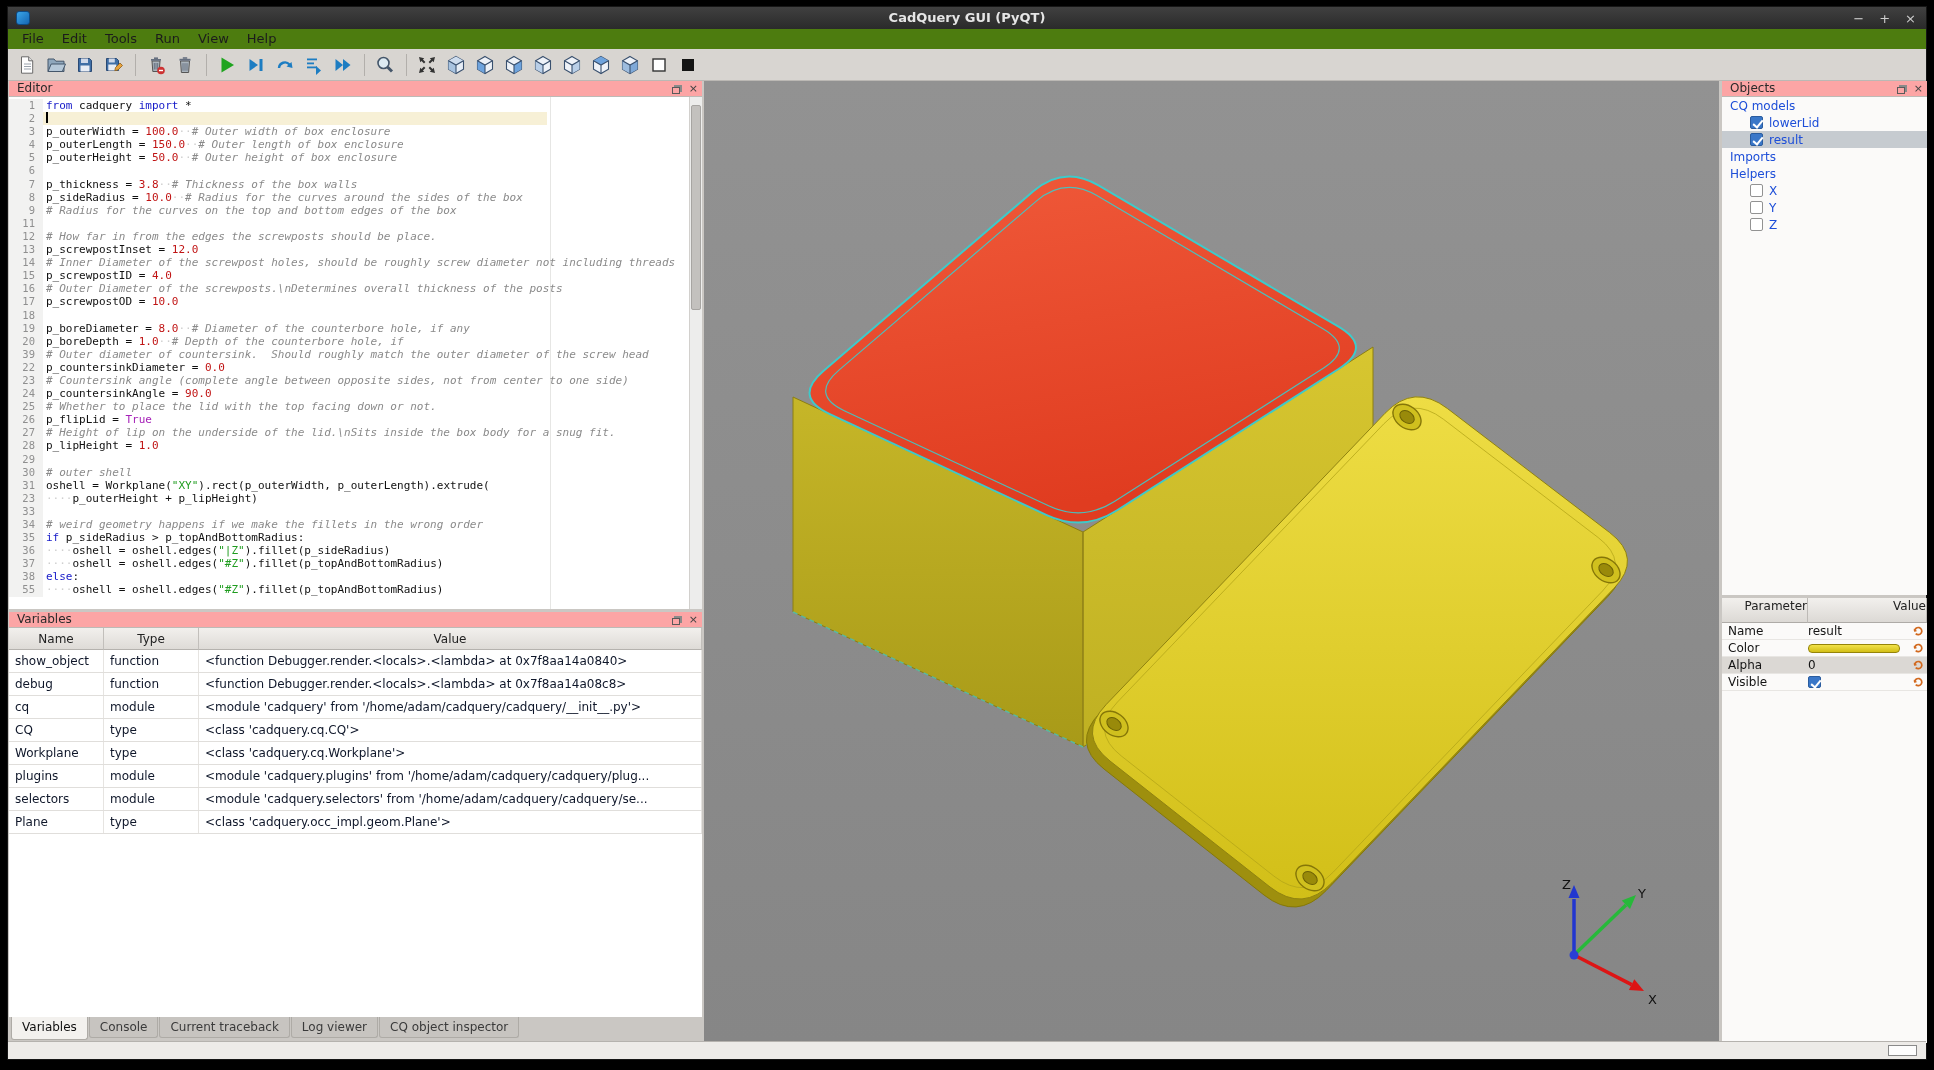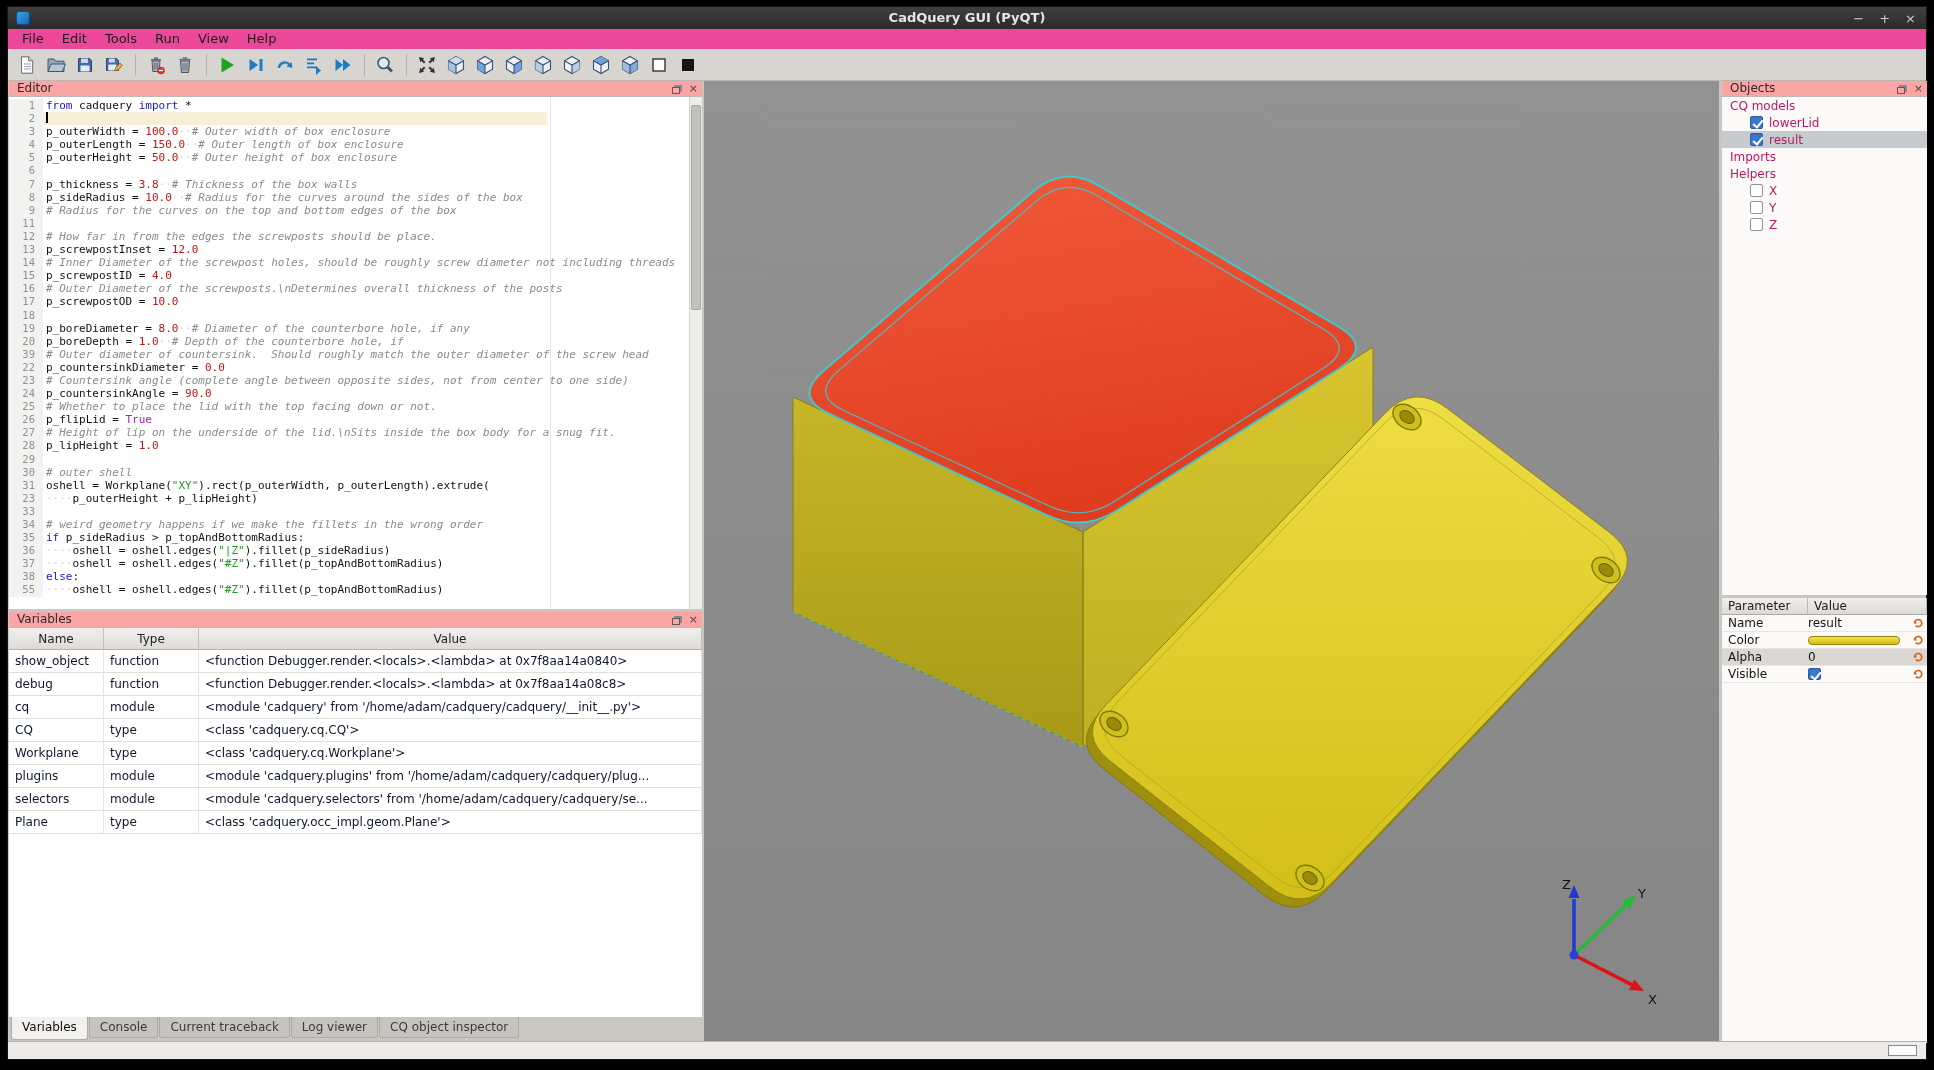--- a/index.html
+++ b/index.html
@@ -5,21 +5,21 @@
 *{margin:0;padding:0;box-sizing:border-box;}
 html,body{width:1934px;height:1070px;background:#000;font-family:"DejaVu Sans","Liberation Sans",sans-serif;overflow:hidden;}
 #window{position:absolute;left:7px;top:6px;width:1920px;height:1054px;background:#d8d5d1;border:1px solid #161616;}
 
 .titlebar{position:absolute;left:0;top:0;right:0;height:22px;background:linear-gradient(#404040,#2a2a2a);}
 .app-icon{position:absolute;left:8px;top:4px;width:14px;height:14px;border-radius:3px;background:linear-gradient(135deg,#3aa5e8,#1566b4);border:1px solid #0d4a86;}
 .title{position:absolute;left:0;right:0;top:0;height:22px;line-height:22px;text-align:center;color:#e6e6e6;font-size:13px;font-weight:bold;}
 .win-controls{position:absolute;right:10px;top:0;height:22px;display:flex;gap:15px;align-items:center;color:#cdcdcd;font-size:13px;}
 .win-controls span{cursor:default;}
 
-.menubar{position:absolute;left:0;top:22px;right:0;height:20px;background:#ec4899;display:flex;align-items:center;padding-left:5px;}
+.menubar{position:absolute;left:0;top:22px;right:0;height:20px;background:#4d7c0f;display:flex;align-items:center;padding-left:5px;}
 .menu-item{padding:0 9px;font-size:13px;color:#1c1c1c;height:20px;line-height:20px;}
 .toolbar{position:absolute;left:0;top:42px;right:0;height:32px;background:#d8d5d1;border-bottom:1px solid #bbb8b4;display:flex;align-items:center;padding-left:5px;}
 .tb{width:27px;height:27px;border:none;background:transparent;display:flex;align-items:center;justify-content:center;padding:0;margin-right:2px;}
 .tb-sep{width:1px;height:22px;background:#b2afab;margin:0 6px;}
 
 .main{position:absolute;left:0;top:74px;right:0;bottom:18px;background:#cac7c3;}
 .dock{position:absolute;background:#fff;}
 .dock-title{position:absolute;left:0;right:0;top:0;height:16px;background:#fca5a5;border-bottom:1px solid #bdbab6;font-size:12px;color:#2a2a2a;line-height:15px;padding-left:8px;}
 .dock-btns{position:absolute;right:4px;top:2px;display:flex;gap:7px;align-items:center;height:12px;}
 .float-ico{width:8px;height:7px;border:1px solid #5a5a5a;box-shadow:2px -2px 0 0 #8a8a8a;margin-top:2px;margin-right:2px;}
@@ -54,28 +54,28 @@
 .c2{flex:1;}
 
 #tabbar{position:absolute;left:1px;top:936px;width:693px;height:26px;display:flex;align-items:flex-start;padding-left:2px;}
 .tab{height:21px;line-height:20px;padding:0 10px;font-size:12px;color:#3a3a3a;background:#c7c4c0;border:1px solid #aeaba6;border-top:none;border-radius:0 0 3px 3px;margin-right:1px;}
 .tab.active{background:#f3f1ee;color:#101010;height:23px;}
 
 #viewport{position:absolute;left:696px;top:0;width:1015px;height:962px;}
 
 #objects-dock{left:1714px;top:0;width:205px;height:514px;}
 #objects-body{position:absolute;left:0;right:0;top:16px;bottom:0;background:#fbfaf9;}
-.tree-row{display:flex;align-items:center;height:17px;font-size:12px;color:#be185d;}
+.tree-row{display:flex;align-items:center;height:17px;font-size:12px;color:#1d4ed8;}
 .tree-row.selected{background:#c6cbd0;}
 .cb{position:relative;width:13px;height:13px;border:1px solid #929292;background:#fff;border-radius:2px;margin-right:6px;flex:0 0 13px;}
 .cb.checked{background:#3a77c8;border-color:#2a5c9e;}
 .cb.checked:after{content:"";position:absolute;left:3.5px;top:0.5px;width:4px;height:8px;border:solid #fff;border-width:0 2px 2px 0;transform:rotate(40deg);}
 
 #params-dock{left:1714px;top:517px;width:205px;height:445px;background:#fbfaf9;}
-.ph{display:flex;height:17px;}
+.ph{display:flex;height:25px;text-align:right;}
 .ph-cell{background:linear-gradient(#f2f0ed,#dcd9d5);border-right:1px solid #bdbab6;border-bottom:1px solid #aeaba7;font-size:12px;color:#222;line-height:16px;padding-left:6px;}
 .ph-cell.p0{width:86px;flex:0 0 86px;}
 .ph-cell.p1{flex:1;}
 .param-row{display:flex;align-items:center;height:17px;border-bottom:1px solid #e8e6e3;}
 .param-row.hl{background:#dbd8d4;}
 .p-label{width:86px;flex:0 0 86px;font-size:12px;color:#141414;padding-left:6px;}
 .p-value{flex:1;font-size:12px;color:#141414;display:flex;align-items:center;}
 .p-reset{width:18px;flex:0 0 18px;display:flex;justify-content:center;align-items:center;}
 .swatch{width:92px;height:9px;border-radius:4px;border:1px solid #958409;}
 .p-value .cb{width:12px;height:12px;margin-right:0;}

